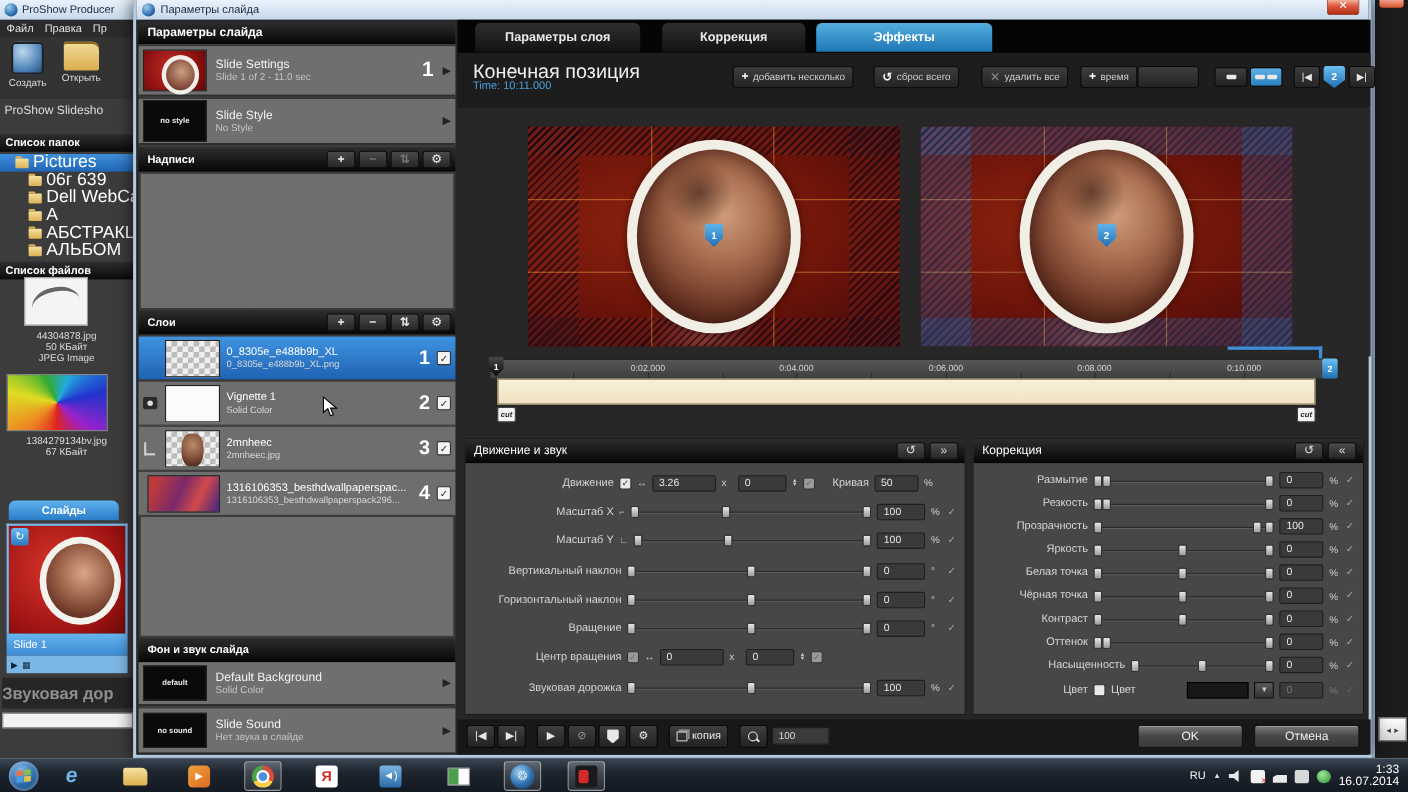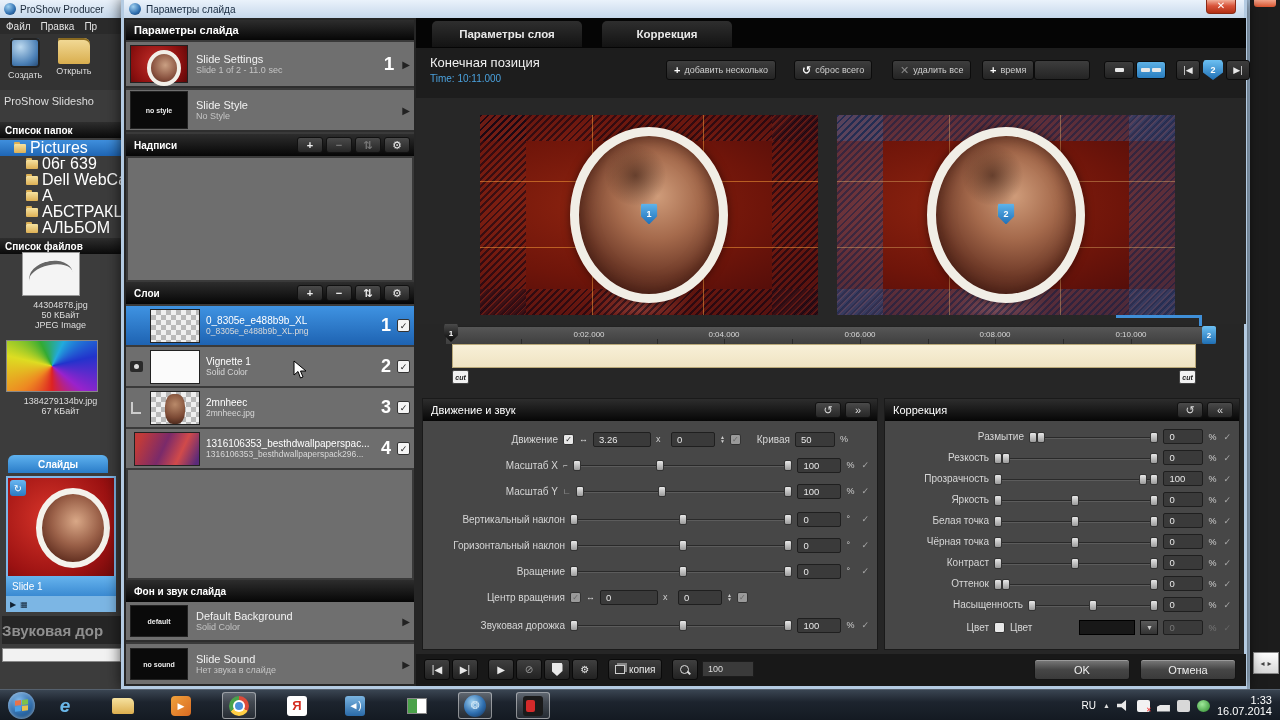--- a/index.html
+++ b/index.html
@@ -84,21 +84,21 @@
   .layer-txt .b { color:#d8d8d8; font-size:8.5px; white-space:nowrap; overflow:hidden; }
   .layer-num { color:#fff; font-size:18px; font-weight:bold; }
   .chk { width:13px; height:13px; background:#f4f4f4; border:1px solid #333; border-radius:2px; font-size:9px; color:#222; line-height:12px; text-align:center; flex:0 0 auto; }
 
   
   .rreg { left:292px; top:0; width:830px; height:668px; }
   .tabsbar { left:0; top:0; width:830px; height:42px; background:#050505; }
   .tab { position:absolute; top:3px; height:26px; border-radius:5px 5px 0 0; background:linear-gradient(#2e2e2e,#131313); color:#e8e8e8; font-size:11.5px; font-weight:bold; display:flex; align-items:center; justify-content:center; }
   .tab.active { background:linear-gradient(#53aede,#1f77b6); color:#fff; }
   .fx-toolbar { left:0; top:30px; width:830px; height:50px; background:#1d1d1d; }
-  .pos-title { left:14px; top:7px; color:#efefef; font-size:13px; }
+  .pos-title { left:14px; top:7px; color:#efefef; font-size:18px; }
   .time-lbl { left:14px; top:25px; color:#4aa0dc; font-size:10px; }
   .fxbtn { position:absolute; top:12px; height:20px; background:linear-gradient(#3d3d3d,#242424); border:1px solid #0c0c0c; border-radius:3px; color:#cfcfcf; font-size:9px; display:flex; align-items:center; justify-content:center; gap:4px; padding:0 7px; white-space:nowrap; }
   .fxbtn .pl { color:#fff; font-weight:bold; font-size:11px; }
   .fxbtn.disabled { color:#555; }
   .tgl { position:absolute; top:13px; width:30px; height:18px; border-radius:3px; border:1px solid #0c0c0c; display:flex; align-items:center; justify-content:center; gap:2px; }
   .tgl i { display:block; width:9px; height:4px; background:#e8e8e8; border-radius:1px; }
   .tgl.dark { background:linear-gradient(#3d3d3d,#222); }
   .tgl.blue { background:linear-gradient(#5db0e4,#2a7ec0); }
   .navbtn { position:absolute; top:12px; width:24px; height:20px; background:linear-gradient(#3d3d3d,#242424); border:1px solid #0c0c0c; border-radius:3px; color:#e8e8e8; font-size:9px; display:flex; align-items:center; justify-content:center; }
   .shield { clip-path:polygon(6% 0,94% 0,100% 14%,100% 62%,50% 100%,0 62%,0 14%); }
@@ -401,20 +401,21 @@
             <div class="b">Нет звука в слайде</div>
           </div>
           <span class="arrow-r">▶</span>
         </div>
       </div>
 
       <div class="abs rreg">
         <div class="abs tabsbar">
           <div class="tab" style="left:16px;width:150px;">Параметры слоя</div>
           <div class="tab" style="left:186px;width:130px;">Коррекция</div>
+          <div class="tab active" style="left:326px;width:160px;">Эффекты</div>
         </div>
 
         <div class="abs fx-toolbar">
           <div class="abs pos-title">Конечная позиция</div>
           <div class="abs time-lbl">Time: 10:11.000</div>
           <div class="fxbtn" style="left:250px;">
               <span class="pl">+</span>
               <span>добавить несколько</span>
             </div>
           <div class="fxbtn" style="left:378px;">
@@ -601,21 +602,21 @@
           </div>
         </div>
 
         <div class="panel" style="left:468px;width:356px;">
           <div class="panel-head">
             <span>Коррекция</span>
               <span class="sp"></span>
             <span class="ph-btn">↺</span>
             <span class="ph-btn">«</span>
           </div>
-          <div class="srow" style="top:28px;height:19px;padding-left:35px;">
+          <div class="srow" style="top:28px;height:19px;">
             <div class="slabel" style="width:104px;">Размытие</div>
             <div class="strack">
                 <span class="sh r0"></span>
                 <span class="sh" style="left:8px;"></span>
                 <span class="sh rend"></span>
               </div>
             <div class="vbox" style="width:40px;">0</div>
             <span class="unit">%</span>
             <span class="mini-chk">✓</span>
           </div>

